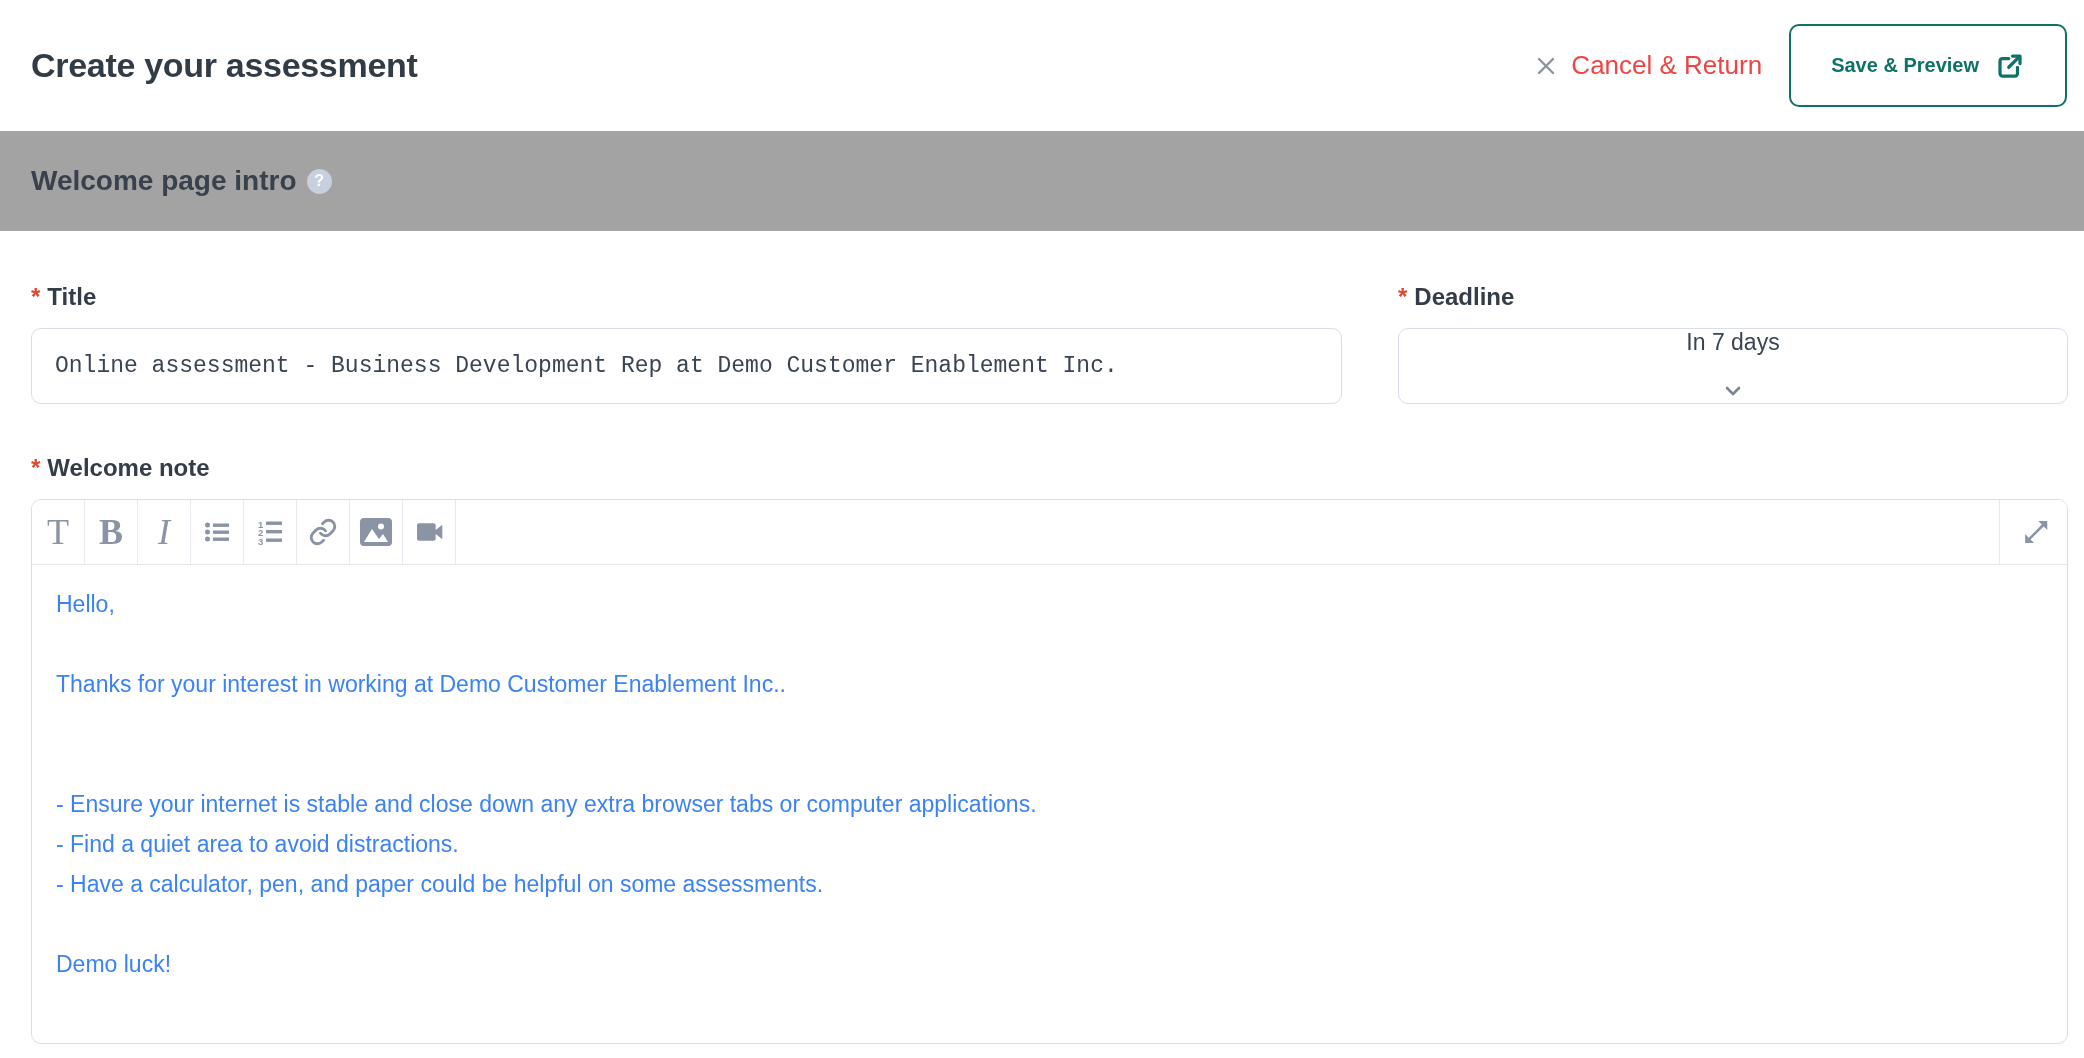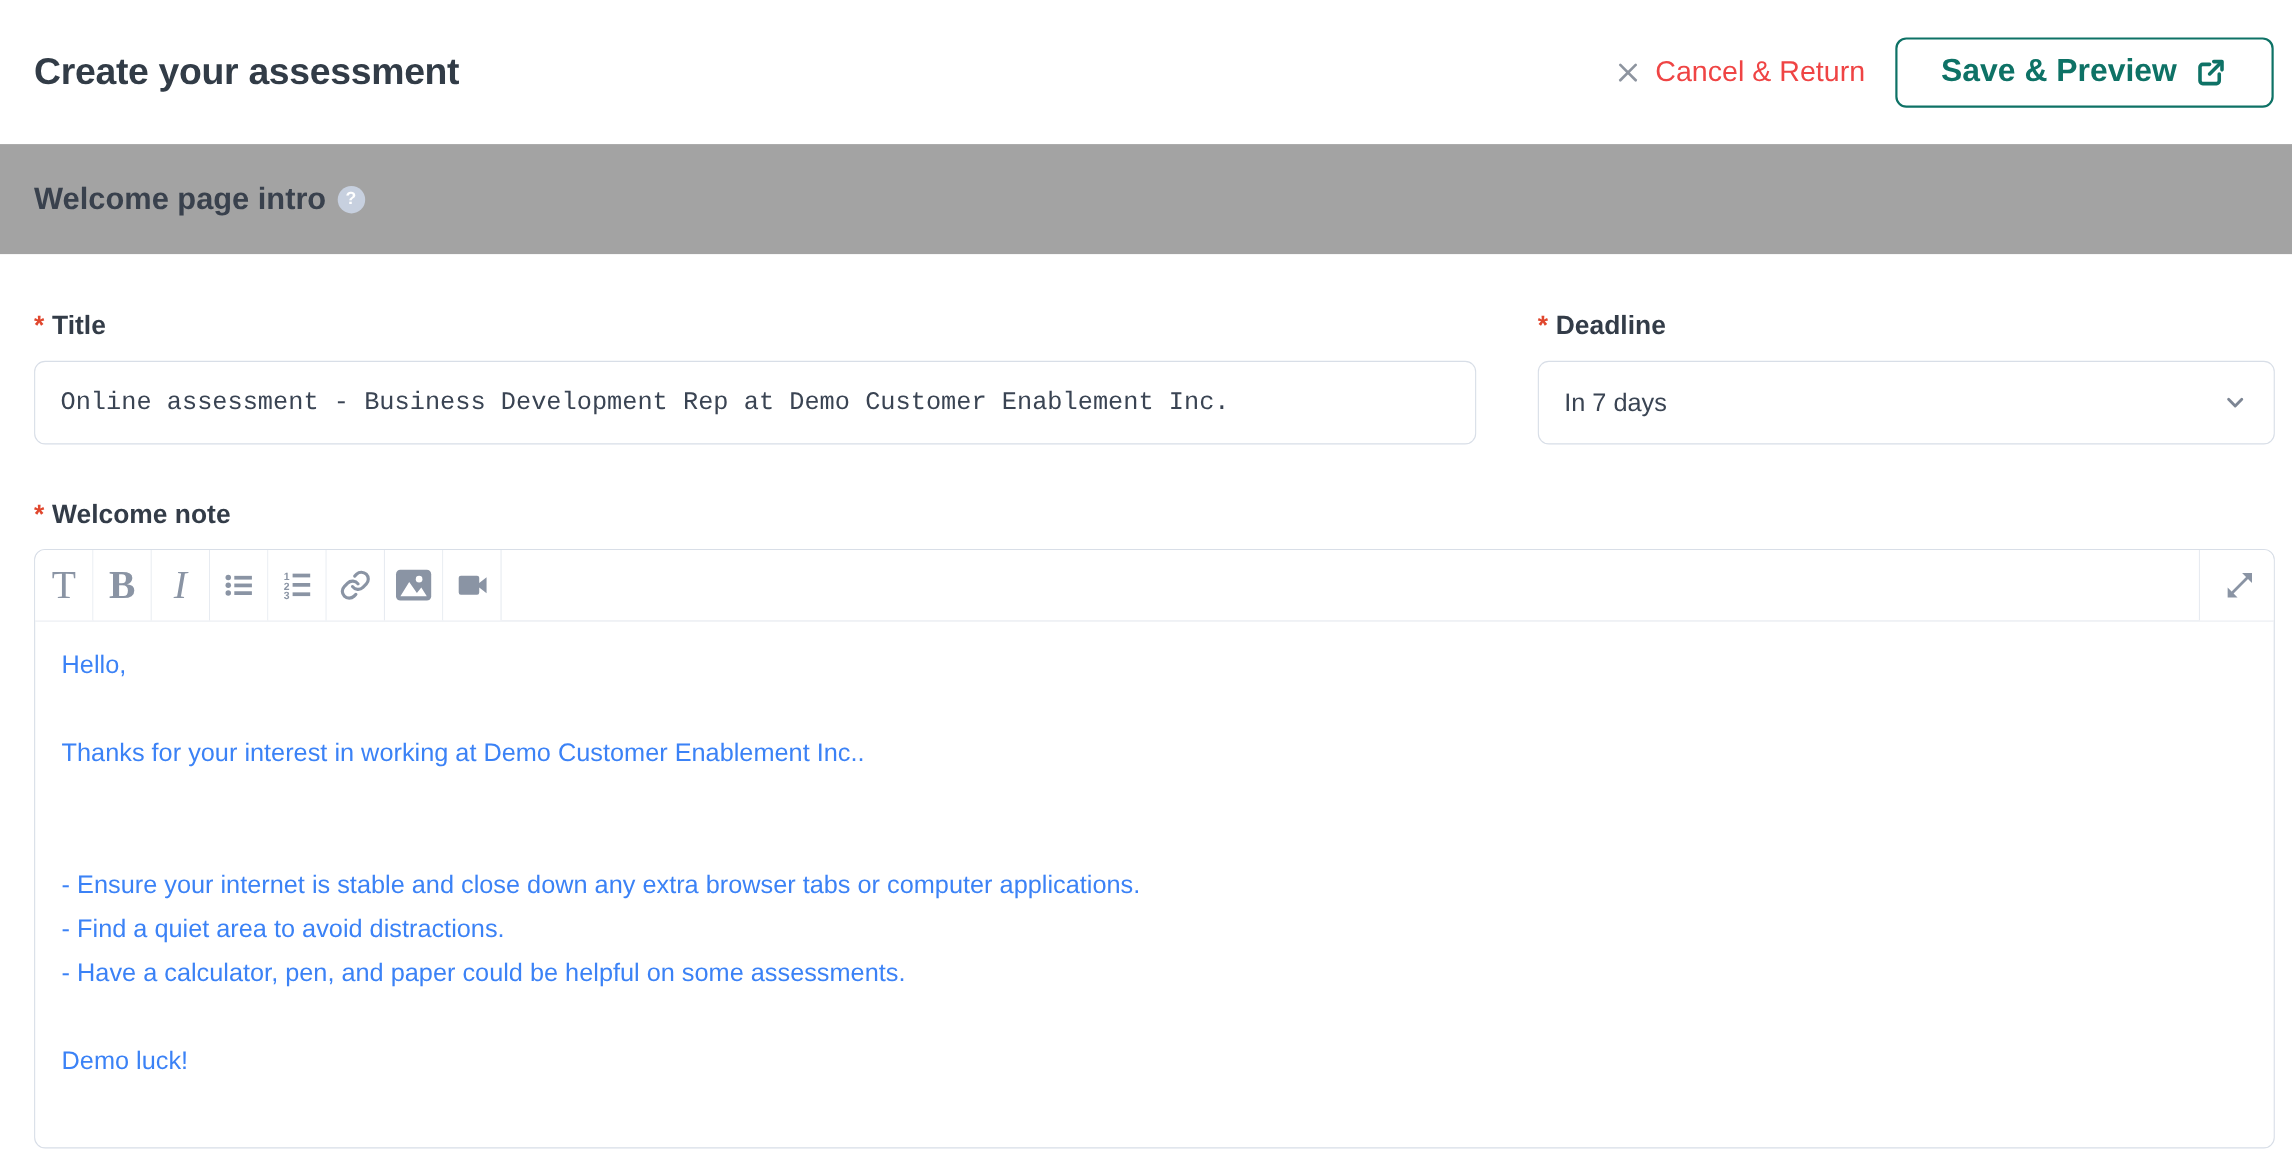--- a/index.html
+++ b/index.html
@@ -6,23 +6,23 @@
   html,body { width:2084px; height:1058px; background:#ffffff;
     font-family:"Liberation Sans", sans-serif; overflow:hidden; }
 
   
   .header { height:131px; display:flex; align-items:center;
     justify-content:space-between; padding:0 17px 0 31px; background:#fff; }
   .page-title { font-size:34px; font-weight:600; color:#323c47; letter-spacing:-0.3px; }
   .header-right { display:flex; align-items:center; gap:27px; }
   .cancel-return { display:flex; align-items:center; gap:13px; cursor:pointer;
     color:#ef4444; font-size:26px; font-weight:500; background:none; border:none; }
-  .save-btn { height:64px; padding:12px 40px; display:flex; align-items:center; gap:16px;
+  .save-btn { height:83px; padding:12px 40px; display:flex; align-items:center; gap:16px;
     background:#fff; border:2px solid #0e7266; border-radius:10px; cursor:pointer;
-    color:#0e7266; font-size:29px; font-weight:600;
+    color:#0e7266; font-size:20px; font-weight:600;
     font-family:"Liberation Sans", sans-serif; }
 
   
   .section-band { height:100px; background:#a3a3a3; display:flex;
     align-items:center; padding:0 31px; }
   .section-title { font-size:28px; font-weight:700; color:#39414d; }
   .help-badge { width:25px; height:25px; margin-left:10px; border-radius:50%;
     background:#c7d0df; color:#ffffff; font-size:16px; font-weight:700;
     display:flex; align-items:center; justify-content:center; cursor:pointer; }
 
@@ -32,21 +32,21 @@
   .col-title { width:1311px; flex:none; }
   .col-deadline { flex:1; }
   .field-label { display:flex; align-items:baseline; gap:7px;
     font-size:24px; font-weight:700; color:#333c48; margin-bottom:17px; }
   .req-star { color:#e0472e; font-size:24px; font-weight:700; }
   .text-input { width:100%; height:76px; border:1.5px solid #d8dee7; border-radius:10px;
     padding:0 23px; font-size:23px; color:#3a4453; background:#fff; outline:none;
     font-family:Liberation Mono, monospace; }
   .select-box { width:100%; height:76px; border:1.5px solid #d8dee7; border-radius:10px;
     padding:0 23px; font-size:23px; color:#3a4453; background:#fff; cursor:pointer;
-    display:flex; align-items:center; justify-content:space-between; }
+    display:flex; align-items:center; justify-content:space-between;flex-direction:column; }
 
   
   .editor { border:1.5px solid #d8dee7; border-radius:10px; overflow:hidden; }
   .toolbar { height:65px; display:flex; align-items:stretch;
     border-bottom:1.5px solid #e4e8ee; }
   .tool { width:53px; display:flex; align-items:center; justify-content:center;
     border-right:1.5px solid #e7ebf1; cursor:pointer; background:#fff; }
   .tool-expand { margin-left:auto; width:68px; border-right:none;
     border-left:1.5px solid #e7ebf1; }
   .glyph-serif  { font-family:"Liberation Serif","DejaVu Serif",serif;

